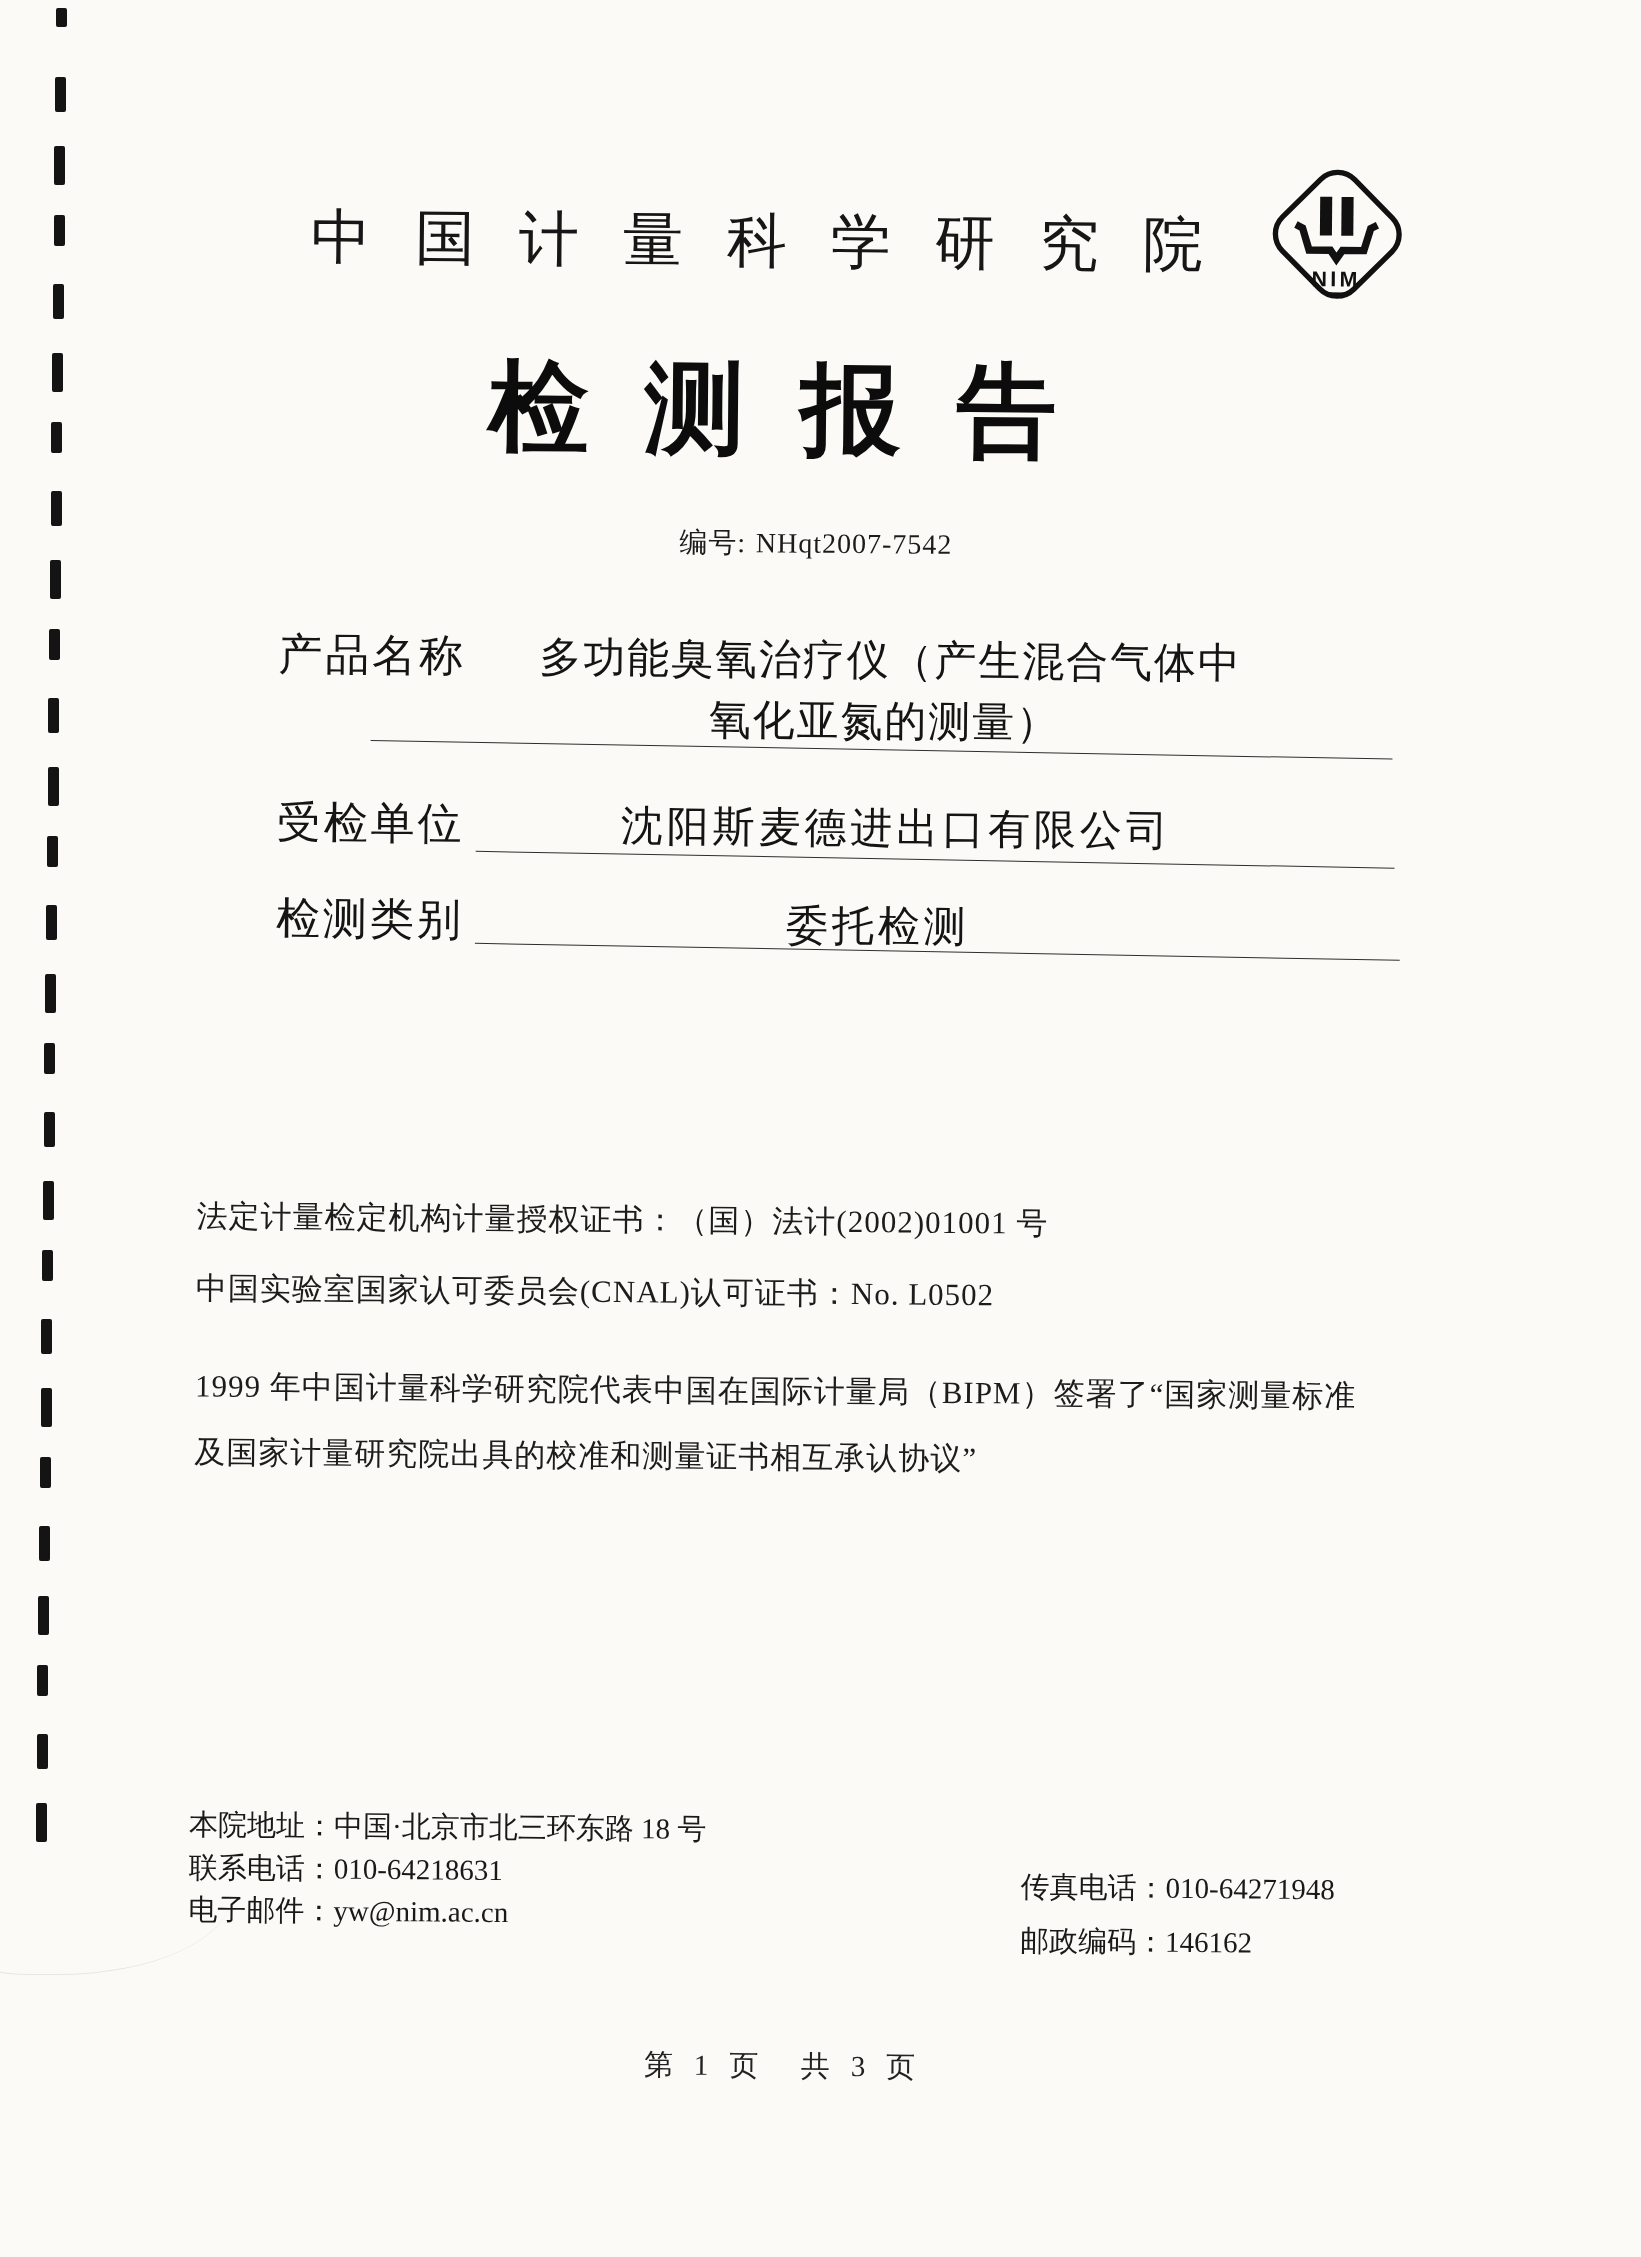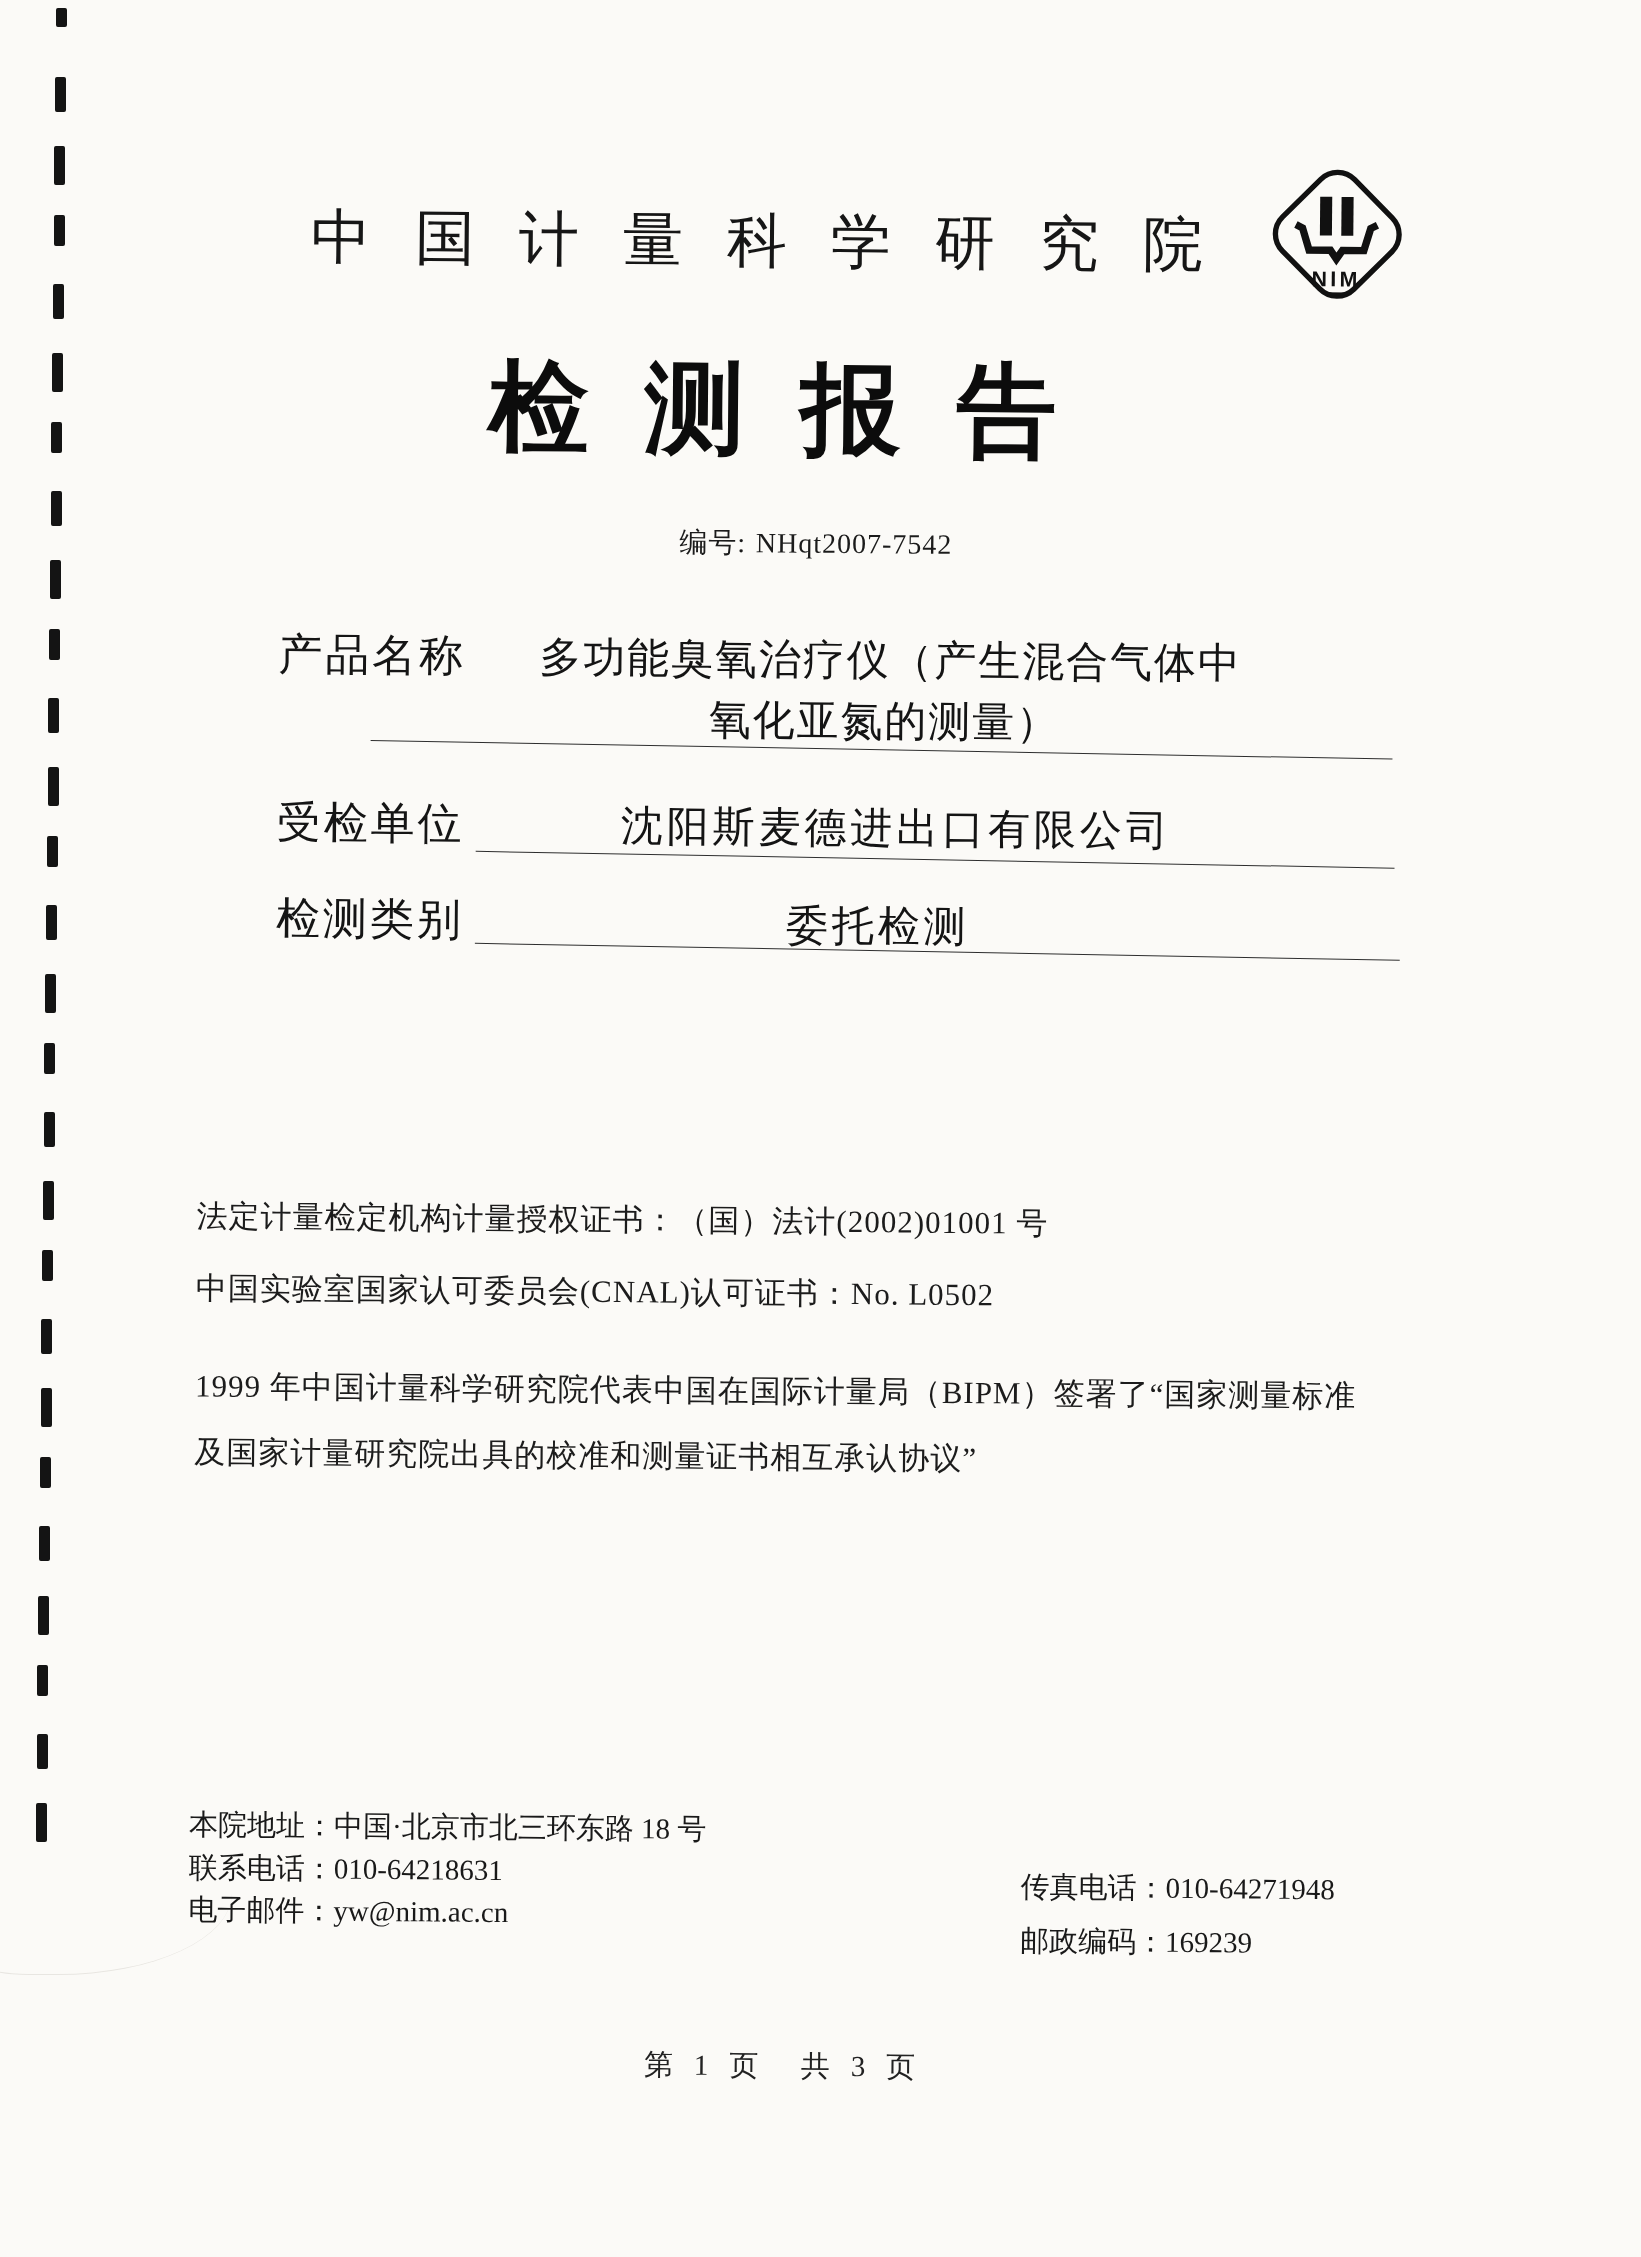--- a/index.html
+++ b/index.html
@@ -178,20 +178,20 @@
     <div class="abs contact-line" style="left:203px; top:1850px;">
       <span>联系电话：</span><span>010-64218631</span>
     </div>
     <div class="abs contact-line" style="left:203px; top:1892px;">
       <span>电子邮件：</span><span>yw@nim.ac.cn</span>
     </div>
     <div class="abs contact-line" style="left:1035px; top:1862px;">
       <span>传真电话：</span><span>010-64271948</span>
     </div>
     <div class="abs contact-line" style="left:1035px; top:1916px;">
-      <span>邮政编码：</span><span>169239</span>
+      <span>邮政编码：</span><span>146162</span>
     </div>
 
     <div class="abs footer-line" style="left:660px; top:2043px;">第 1 页　共 3 页</div>
 
   </div>
 </div>
 
 
 </body></html>

